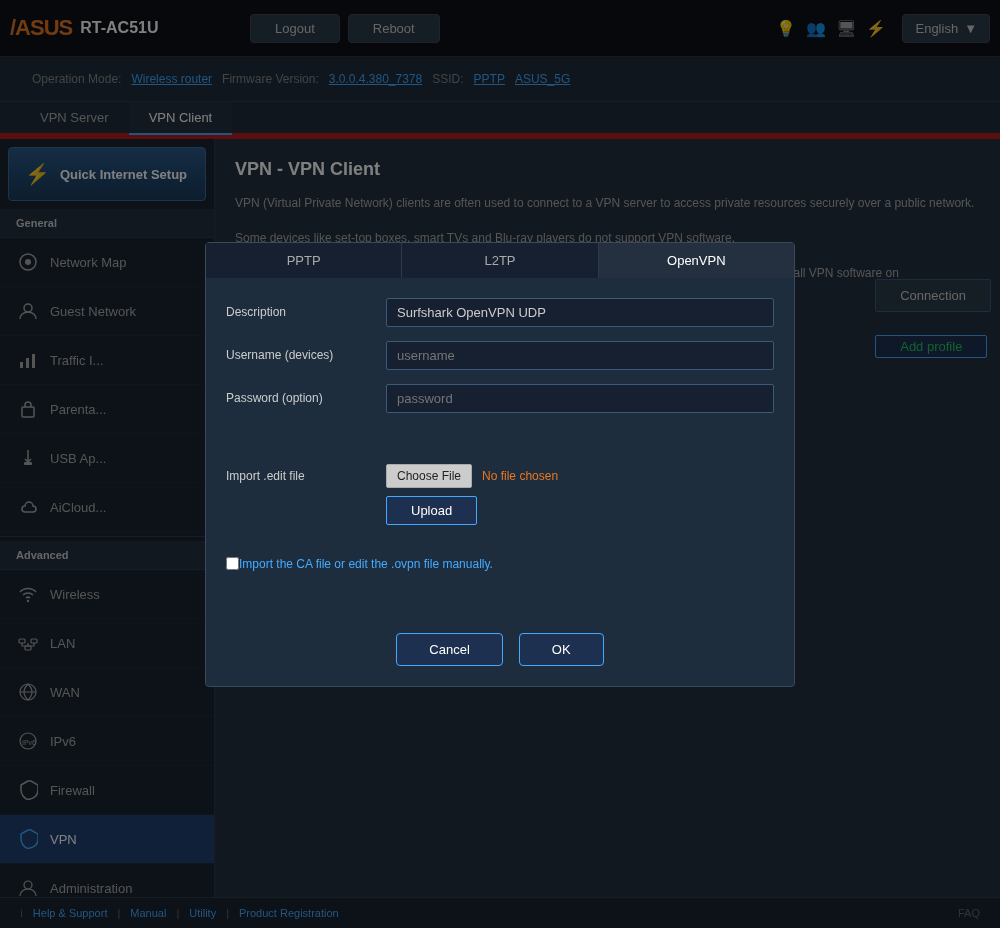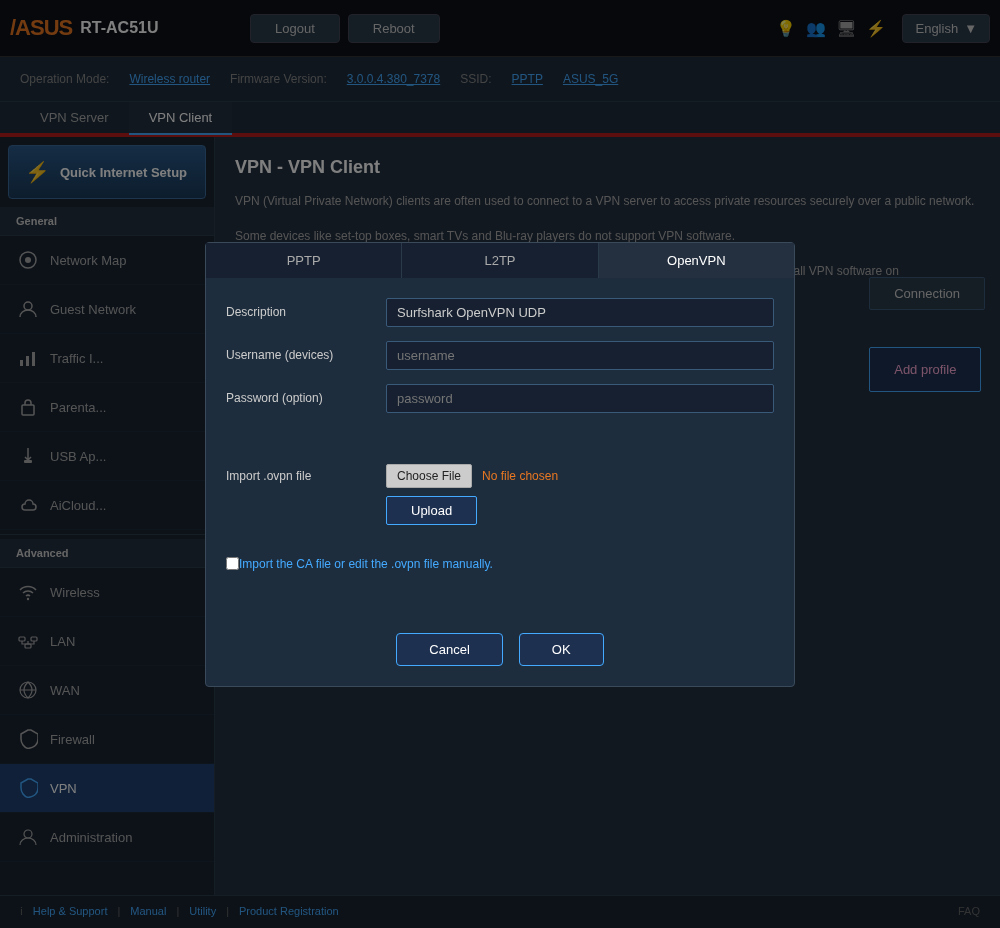--- a/index.html
+++ b/index.html
@@ -63,35 +63,35 @@
       margin-right: 16px;
     }
     .status-icon { color: #aaa; font-size: 16px; }
 
     
     .info-bar {
       background: #1e2d3d;
       height: 45px;
       display: flex;
       align-items: center;
-      padding: 0 20px;
-      gap: 20px;
+      padding: 0 32px;
+      gap: 10px;
       font-size: 12px;
       color: #aaa;
       border-bottom: 1px solid #2a3a4a;
     }
     .info-bar a { color: #4af; text-decoration: underline; }
     .info-bar .label { color: #888; }
 
     
     .page-tabs {
       background: #1e2d3d;
       display: flex;
       padding: 0 20px;
-      border-bottom: 4px solid #b91c1c;
+      border-bottom: 6px solid #b91c1c;
     }
     .page-tab {
       padding: 8px 20px;
       cursor: pointer;
       color: #aaa;
       font-size: 13px;
       border-bottom: 2px solid transparent;
       margin-bottom: -2px;
     }
     .page-tab.active {
@@ -301,26 +301,26 @@
       border: 1px solid #3a5a7a;
       color: #ccc;
       padding: 8px 24px;
       font-size: 13px;
       cursor: pointer;
       border-radius: 2px;
     }
     .add-profile-btn {
       background: #1e3050;
       border: 1px solid #4af;
-      color: #f9a8d4;
-      padding: 14px 24px;
+      color: #22c55e;
+      padding: 3px 24px;
       font-size: 13px;
       cursor: pointer;
       border-radius: 2px;
-      margin-top: 22px;
+      margin-top: 8px;
     }
 
     
     .qis-button {
       background: linear-gradient(to bottom, #2a5a8a, #1a3a5a);
       border: 1px solid #3a6a9a;
       color: #fff;
       padding: 14px 16px;
       display: flex;
       align-items: center;
@@ -475,20 +475,29 @@
     <div class="sidebar-item">
       <div class="sidebar-icon">
         <svg viewBox="0 0 20 20" fill="#aaa">
             <circle cx="10" cy="10" r="8" fill="none" stroke="#aaa" stroke-width="1.2"></circle>
             <path d="M2 10h16M10 2c-2.5 2.5-4 5-4 8s1.5 5.5 4 8M10 2c2.5 2.5 4 5 4 8s-1.5 5.5-4 8" fill="none" stroke="#aaa" stroke-width="1.2"></path>
           </svg>
       </div>
       <span>WAN</span>
     </div>
 
+    <div class="sidebar-item">
+      <div class="sidebar-icon">
+        <svg viewBox="0 0 20 20" fill="#aaa">
+            <circle cx="10" cy="10" r="8" fill="none" stroke="#aaa" stroke-width="1.2"></circle>
+            <text x="4" y="14" font-size="7" fill="#aaa">IPv6</text>
+          </svg>
+      </div>
+      <span>IPv6</span>
+    </div>
 
     <div class="sidebar-item">
       <div class="sidebar-icon">
         <svg viewBox="0 0 20 20" fill="#aaa">
             <path d="M10 1L3 5v5c0 4.5 3 8.5 7 9.5C17 18.5 20 14.5 20 10V5l-7-4z" fill="none" stroke="#aaa" stroke-width="1.5"></path>
           </svg>
       </div>
       <span>Firewall</span>
     </div>
 
@@ -512,21 +521,21 @@
     </div>
 
   </div>
 
   <div class="content-area">
     <div class="page-title">VPN - VPN Client</div>
     <p class="page-description">VPN (Virtual Private Network) clients are often used to connect to a VPN server to access private resources securely over a public network.</p>
     <p class="page-description">Some devices like set-top boxes, smart TVs and Blu-ray players do not support VPN software.</p>
     <p class="page-description">The ASUSWRT VPN feature provides VPN access to all devices in a home network without having to install VPN software on</p>
 
-    <div style="position:absolute; right:15px; top:140px;">
+    <div style="position:absolute; right:9px; top:140px;">
       <button class="connection-btn">Connection</button>
       <br><br>
       <button class="add-profile-btn">Add profile</button>
     </div>
   </div>
 </div>
 
 <div class="bottom-bar">
   <span>ℹ</span>
   <a href="#">Help &amp; Support</a>
@@ -561,21 +570,21 @@
         <span class="form-label">Username (devices)</span>
         <input class="form-input" type="text" placeholder="username" style="">
       </div>
 
       <div class="form-row">
         <span class="form-label">Password (option)</span>
         <input class="form-input" type="password" placeholder="password" style="">
       </div>
 
       <div class="form-row">
-        <span class="form-label">Import .ovpn file</span>
+        <span class="form-label">Import .edit file</span>
         <div class="import-row">
           <div class="file-row">
             <button class="choose-file-btn">Choose File</button>
             <span class="no-file-text">No file chosen</span>
           </div>
           <button class="upload-btn">Upload</button>
         </div>
       </div>
 
       <div class="checkbox-row">

